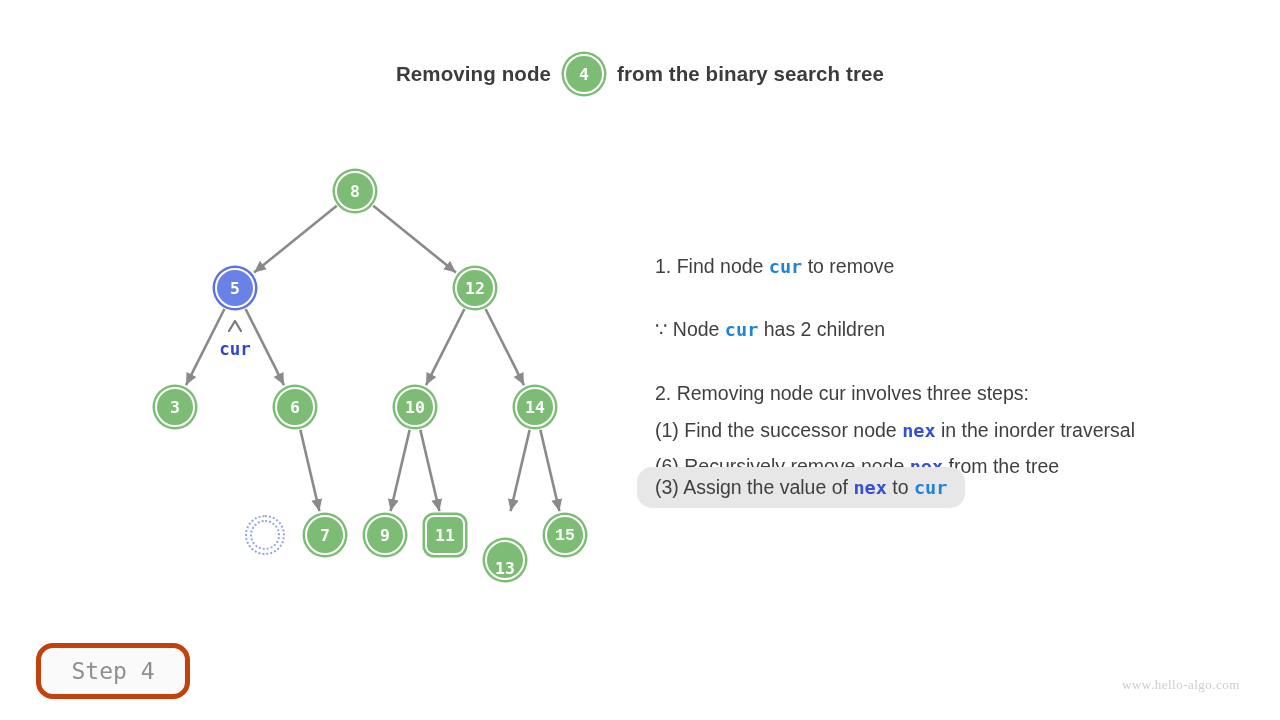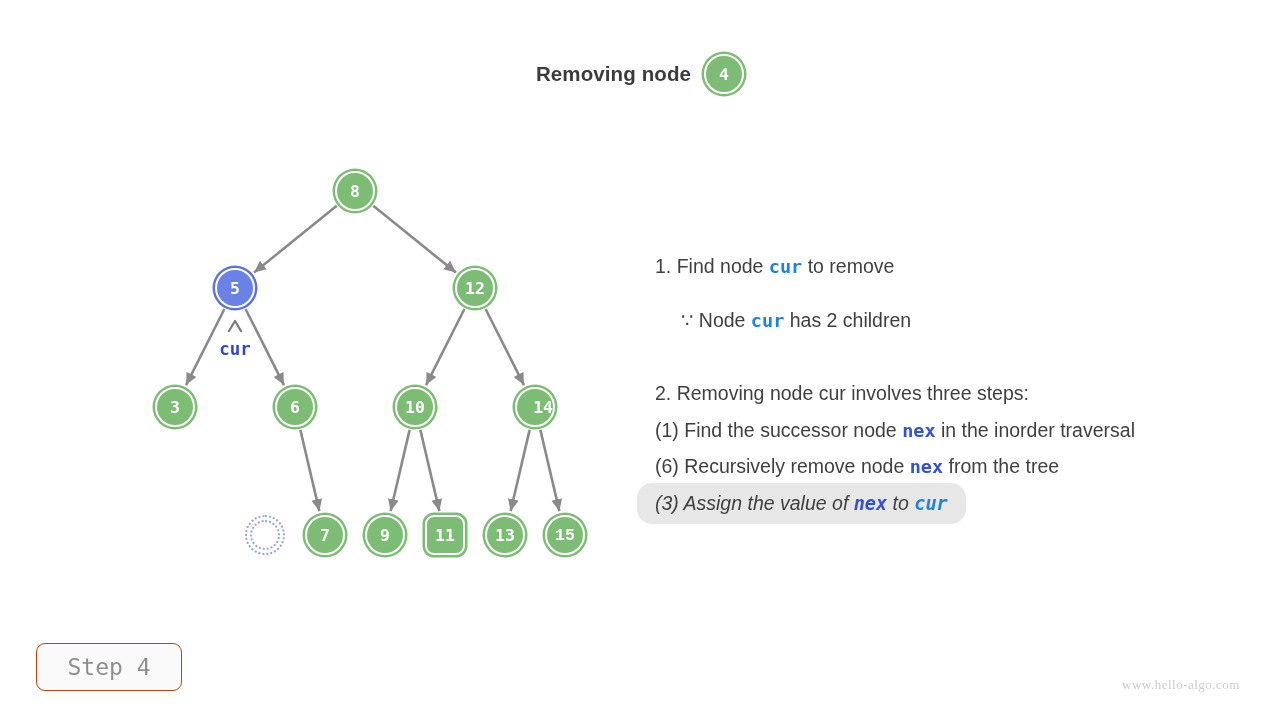--- a/index.html
+++ b/index.html
@@ -45,33 +45,33 @@
 
   
   .note-line {
     position:absolute; left:655px; font-size:19.5px; color:var(--body-text);
     white-space:nowrap; line-height:29px;
   }
   .note-line .seg-k {
     font-family:"DejaVu Sans Mono", monospace; font-weight:700; font-size:18.5px;
   }
   .line-1 { top:252px; }
-  .line-2 { top:306px;margin-left:26px; }
+  .line-2 { top:315px; }
   .line-3 { top:379px; }
   .line-4 { top:416px; }
   .line-5 { top:452px; }
   .line-6 {
-    top:483px; left:637px; padding:6px 18px;
-    background:var(--highlight-bg); border-radius:15px;font-style:italic;
+    top:467px; left:637px; padding:6px 18px;
+    background:var(--highlight-bg); border-radius:15px;
   }
 
   
   .step-badge {
     position:absolute; left:36px; top:643px; width:144px; height:46px;
-    border:1px solid #c2410c; border-radius:9px; background:#fafafa;
+    border:5px solid #c2410c; border-radius:17px; background:#fafafa;
     display:flex; align-items:center; justify-content:center;
     font-family:"DejaVu Sans Mono", monospace; font-size:23px; color:var(--step-text);
   }
 
   
   .watermark {
     position:absolute; right:40px; top:677px;
     font-family:Liberation Serif, serif; font-size:13px;
     color:var(--watermark-text); letter-spacing:0.5px;
   }
@@ -79,20 +79,21 @@
 </head>
 <body>
 
 <div class="stage">
 
   <div class="title-row">
     <span class="title-text">Removing node</span>
     <span class="circle-node green">
       <span>4</span>
     </span>
+    <span class="title-text">from the binary search tree</span>
   </div>
 
   <svg id="tree-svg" width="640" height="620">
     <defs>
       <marker id="arrowhead" markerUnits="userSpaceOnUse" markerWidth="14" markerHeight="12" refX="12" refY="5.5" orient="auto">
         <path id="arrowhead-path" d="M0,0 L12,5.5 L0,11 Z" fill="#8a8a8a"></path>
       </marker>
     </defs>
     <g id="edge-group">
         <line x1="336.7241101945963" y1="205.7730109260347" x2="254.05358724393153" y2="272.59835031115534" stroke="#8a8a8a" stroke-width="2.6" marker-end="url(#arrowhead)"></line>
@@ -122,34 +123,34 @@
       </div>
       <div class="circle-node tree-node green" style="left: 155px; top: 387px;">
         <span>3</span>
       </div>
       <div class="circle-node tree-node green" style="left: 275px; top: 387px;">
         <span>6</span>
       </div>
       <div class="circle-node tree-node green" style="left: 395px; top: 387px;">
         <span>10</span>
       </div>
-      <div class="circle-node tree-node green" style="left: 515px; top: 387px; justify-content: flex-end;">
+      <div class="circle-node tree-node green" style="left: 515px; top: 387px;">
         <span>14</span>
       </div>
       <div class="circle-node tree-node empty" style="left: 245px; top: 515px;"></div>
       <div class="circle-node tree-node green" style="left: 305px; top: 515px;">
         <span>7</span>
       </div>
       <div class="circle-node tree-node green" style="left: 365px; top: 515px;">
         <span>9</span>
       </div>
       <div class="circle-node tree-node green" style="left: 425px; top: 515px; border-radius: 9px;">
         <span>11</span>
       </div>
-      <div class="circle-node tree-node green" style="left: 485px; top: 515px;">
+      <div class="circle-node tree-node green" style="left: 485px; top: 540px; align-items: flex-end;">
         <span>13</span>
       </div>
       <div class="circle-node tree-node green" style="left: 545px; top: 515px; font-family: Liberation Mono, monospace;">
         <span>15</span>
       </div>
       <div class="tree-pointer" style="left: 235px; top: 349px;">cur</div>
     </div>
 
   <div class="notes">
     <div class="note-line line-1"><span>1. Find node </span><span class="seg-k" style="color: rgb(32, 131, 213);">cur</span><span> to remove</span></div>

